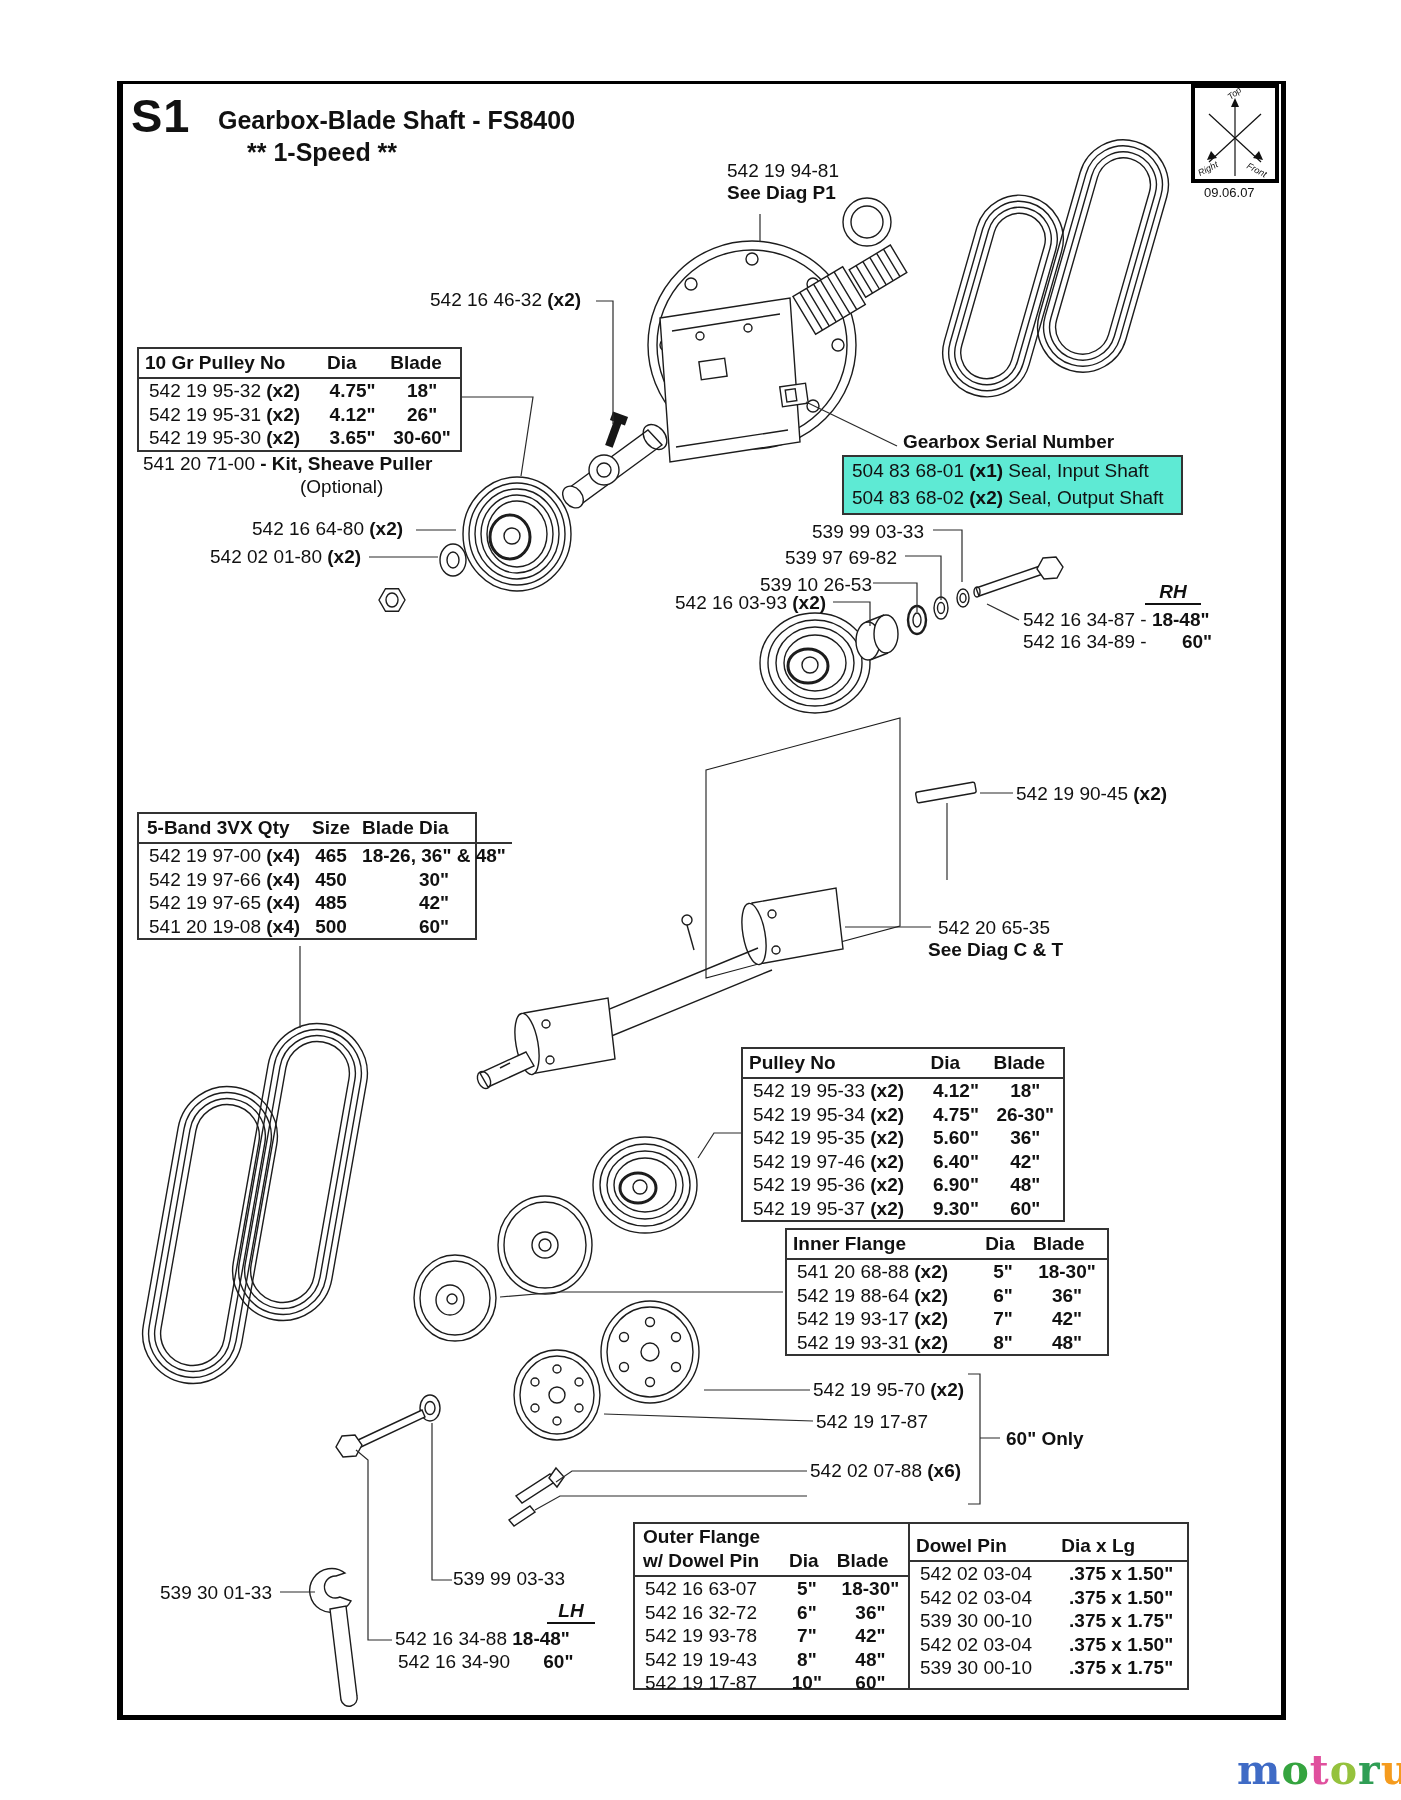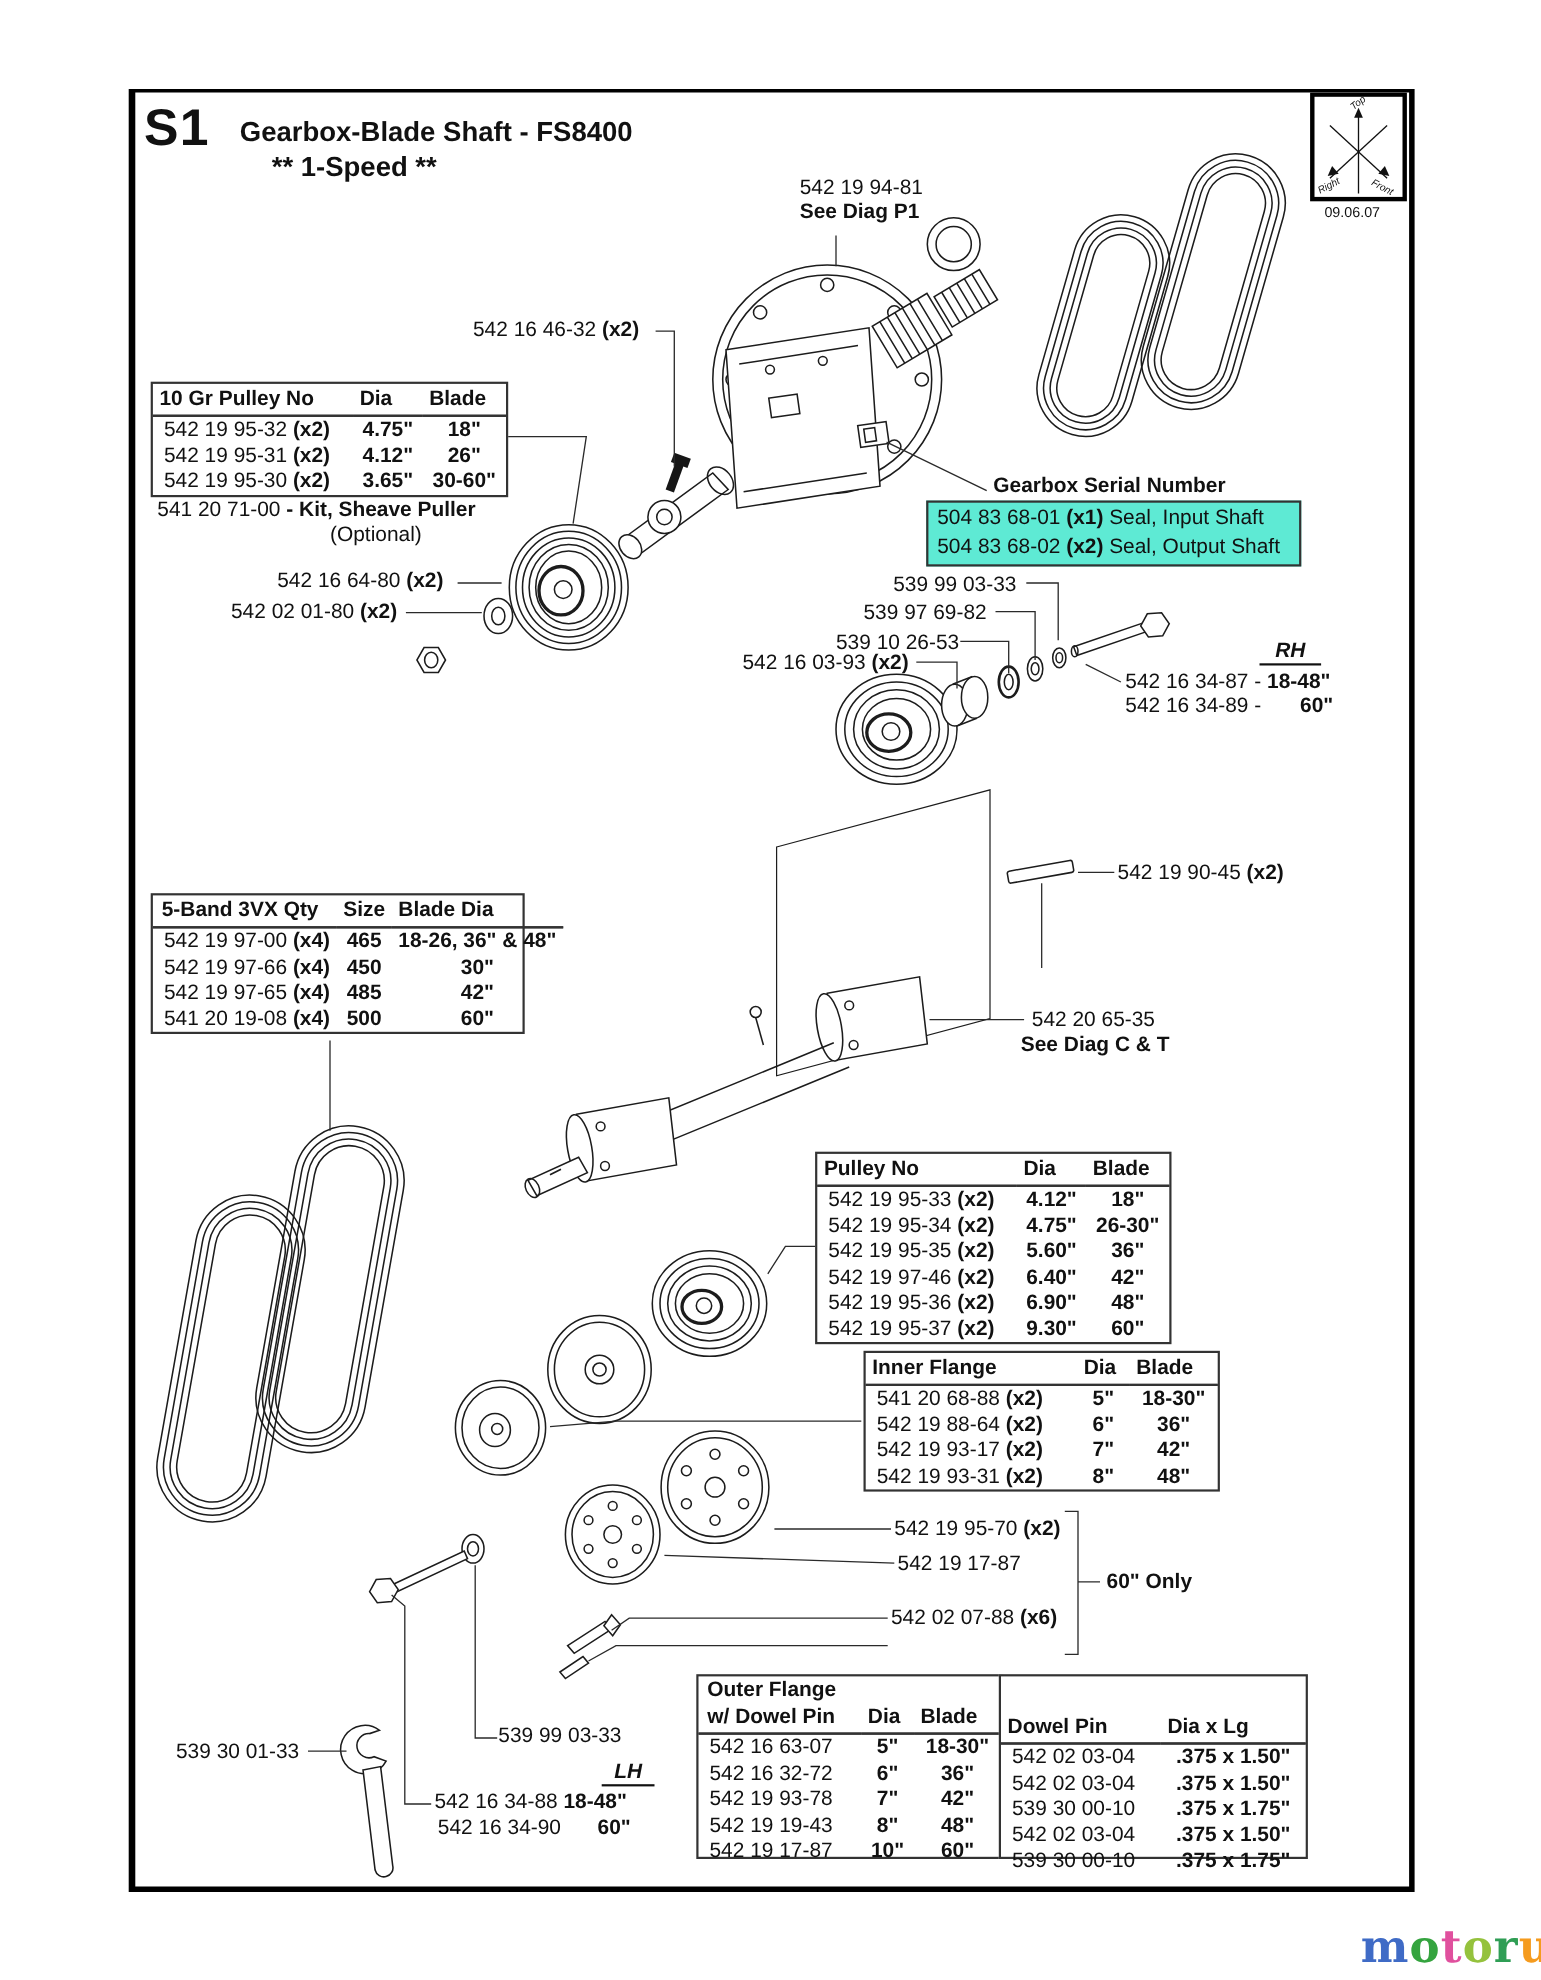--- a/index.html
+++ b/index.html
@@ -19,21 +19,21 @@
   .ul{border-bottom:2px solid #111;text-align:center;font-weight:bold;font-style:italic;}
   svg{position:absolute;left:0;top:0;}
   .tblbox{position:absolute;border:2px solid #333;background:#fff;}
   .tblbox .ttl{font-size:19px;font-weight:bold;padding:2px 0 0 8px;line-height:21px;}
   table{border-collapse:collapse;width:100%;font-size:19px;table-layout:auto;}
   th{font-weight:bold;border-bottom:2px solid #333;padding:2px 6px;text-align:left;line-height:24px;}
   td{padding:0 6px;text-align:center;line-height:23.5px;white-space:nowrap;}
   td:first-child{text-align:left;padding-left:10px;}
   td:nth-child(n+2){font-weight:bold;}
   .left-head th:first-child{text-align:left;padding-left:8px;}
-  .pad-head th{padding-top:34px;}
+  .pad-head th{padding-top:10px;}
   #serial-box{left:842px;top:455px;width:337px;height:56px;border:2px solid #333;background:#5eead4;}
   #serial-box .srow{font-size:19px;line-height:27px;padding-left:8px;white-space:nowrap;}
   #watermark{left:1237px;top:1746px;font-family:"DejaVu Serif",serif;
              font-size:41px;font-weight:bold;letter-spacing:1px;}
 </style>
 </head>
 <body>
 
 <div class="abs" id="frame"></div>
 

